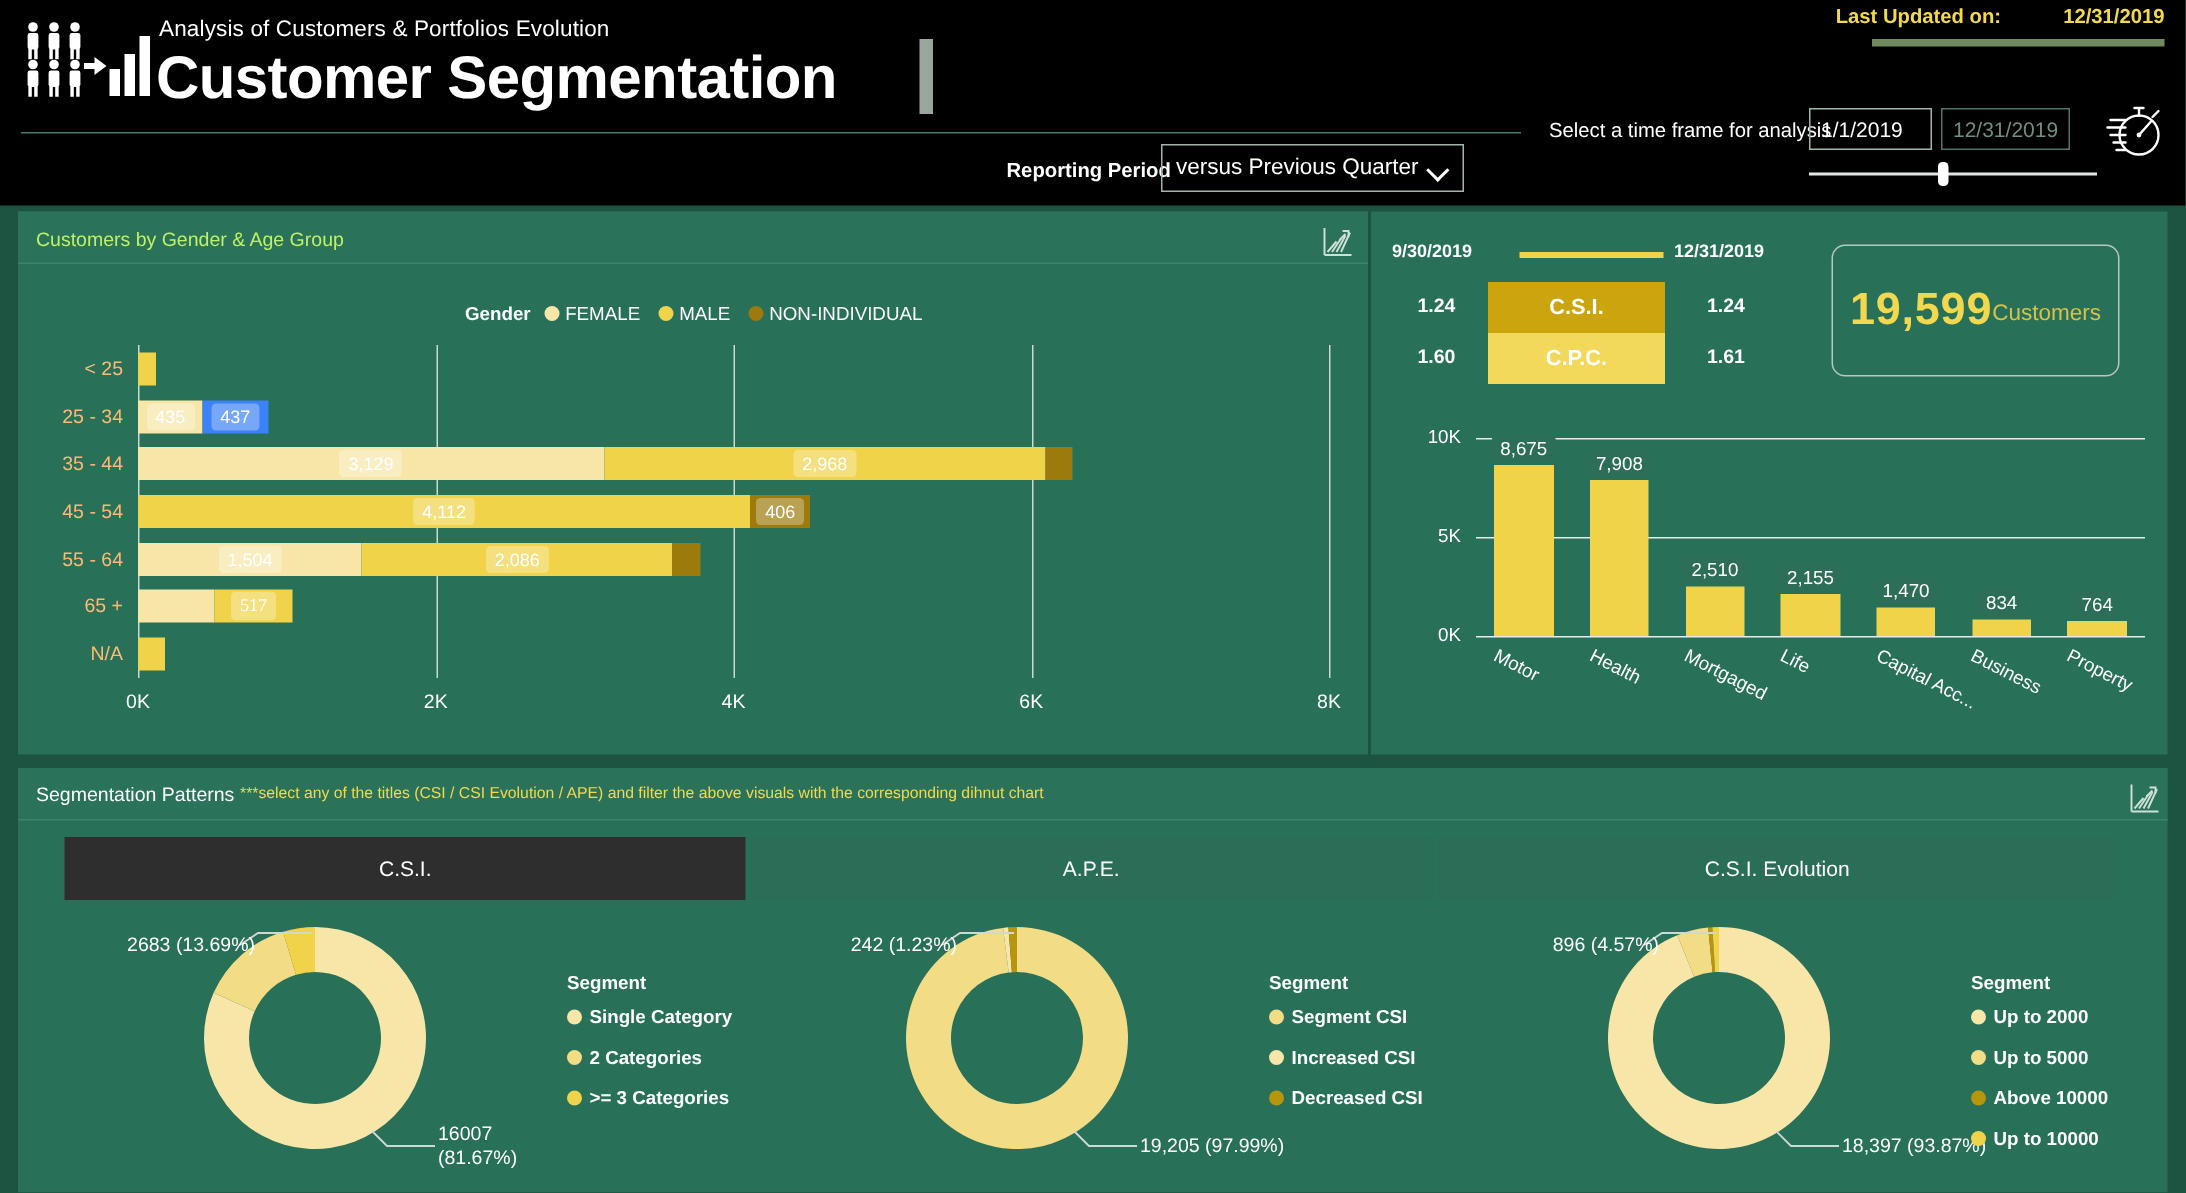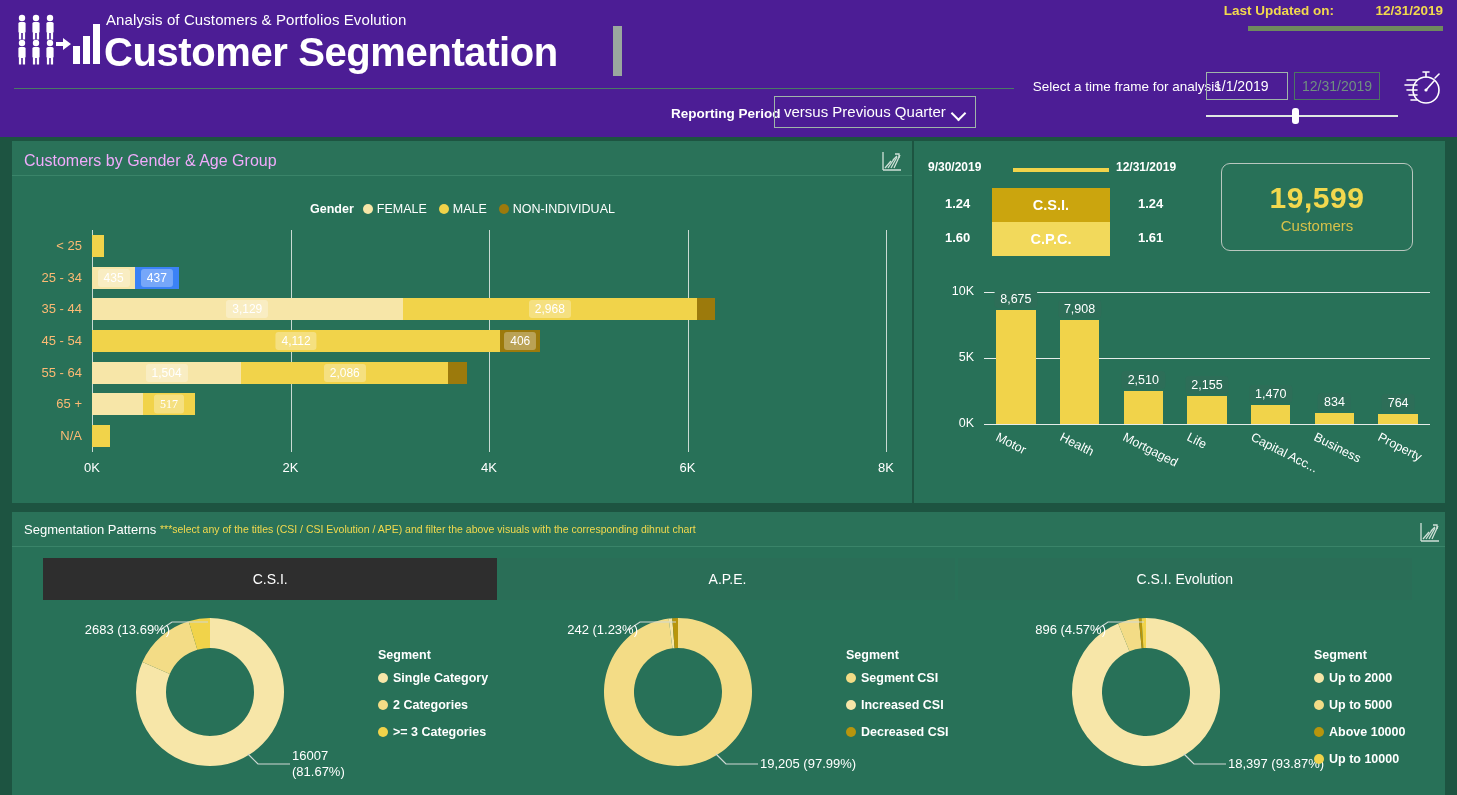--- a/index.html
+++ b/index.html
@@ -6,21 +6,21 @@
   * { box-sizing: border-box; margin: 0; padding: 0; }
   html, body {
     width: 1457px; height: 795px;
     background: #1d5441;
     font-family: "Liberation Sans", sans-serif;
     overflow: hidden;
   }
   .page { position: relative; width: 1457px; height: 795px; background: #1d5441; }
 
   
-  .header { position: absolute; left: 0; top: 0; width: 1457px; height: 137px; background: #4c1d95; }
+  .header { position: absolute; left: 0; top: 0; width: 1457px; height: 137px; background: #000000; }
   .logo { position: absolute; left: 14px; top: 14px; width: 90px; height: 52px; }
   .hdr-sub { position: absolute; left: 106px; top: 11px; font-size: 15px; color: #ffffff; letter-spacing: .1px; }
   .hdr-title { position: absolute; left: 104px; top: 30px; font-size: 40px; font-weight: bold; color: #ffffff; letter-spacing: -0.4px; }
   .hdr-bar { position: absolute; left: 613px; top: 26px; width: 9px; height: 50px; background: #9aa79f; }
   .hdr-rule { position: absolute; left: 14px; top: 88px; width: 1000px; height: 1px; background: #4a7a64; }
 
   .lastupd-label { position: absolute; right: 123px; top: 3px; font-size: 13.5px; font-weight: bold; color: #f2d94e; }
   .lastupd-date { position: absolute; right: 14px; top: 3px; font-size: 13.5px; font-weight: bold; color: #f2d94e; }
   .lastupd-underline { position: absolute; right: 14px; top: 26px; width: 195px; height: 5px; background: #6f8a5e; }
 
@@ -34,21 +34,21 @@
   .stopwatch { position: absolute; left: 1402px; top: 64px; width: 42px; height: 44px; }
 
   .rp-label { position: absolute; left: 671px; top: 106px; font-size: 13.5px; font-weight: bold; color: #ffffff; }
   .rp-select { position: absolute; left: 774px; top: 96px; width: 202px; height: 32px; border: 1px solid #9fb6a9;
                background: transparent; color: #ffffff; font-size: 15px; padding-left: 9px; line-height: 30px; }
   .rp-chev { position: absolute; right: 11px; top: 11px; width: 11px; height: 11px;
              border-right: 2px solid #ffffff; border-bottom: 2px solid #ffffff; transform: rotate(45deg); }
 
   
   .panel { position: absolute; background: #287158; }
-  .panel-title { position: absolute; font-size: 16px; color: #f0abfc; }
+  .panel-title { position: absolute; font-size: 13px; color: #bef264; }
   .focus-icon { position: absolute; width: 22px; height: 22px; }
 
   #panel-left   { left: 12px; top: 141px; width: 900px; height: 362px; }
   #panel-right  { left: 914px; top: 141px; width: 531px; height: 362px; }
   #panel-bottom { left: 12px; top: 512px; width: 1433px; height: 283px; }
 
   .panel-hdr { position: absolute; left: 0; top: 0; width: 100%; height: 35px; background: #2a7259; border-bottom: 1px solid #3a8469; }
 
   
   .legend-row { position: absolute; left: 310px; top: 202px; display: flex; align-items: center; gap: 5px; font-size: 12.5px; color: #fff; }
@@ -68,21 +68,21 @@
   
   .kpi-dates { position: absolute; left: 928px; top: 160px; width: 260px; height: 18px; }
   .kpi-date { position: absolute; font-size: 12px; font-weight: bold; color: #ffffff; }
   .kpi-line { position: absolute; left: 85px; top: 8px; width: 96px; height: 4px; background: #f1d34a; }
   .kpi-table { position: absolute; left: 992px; top: 188px; width: 118px; height: 68px; }
   .kpi-cell { position: absolute; left: 0; width: 118px; height: 34px; display: flex; align-items: center; justify-content: center;
               font-size: 14.5px; color: #ffffff; font-weight: bold; }
   .kpi-val { position: absolute; font-size: 13px; font-weight: bold; color: #ffffff; }
 
   .bigcard { position: absolute; left: 1221px; top: 163px; width: 192px; height: 88px;
-             border: 1px solid #b9c7bf; border-radius: 9px; display: flex; flex-direction: column;
+             border: 1px solid #b9c7bf; border-radius: 9px; display: flex; flex-direction: row;
              align-items: center; justify-content: center; }
   .bigcard .num { font-size: 30px; font-weight: bold; color: #f2d84e; letter-spacing: .5px; }
   .bigcard .cap { font-size: 15px; color: #d7c14a; margin-top: 2px; }
 
   
   .vbar-area { position: absolute; left: 984px; top: 292px; width: 446px; height: 132px; }
   .vbar-grid { position: absolute; left: 0; width: 446px; height: 1px; background: #e6ece9; }
   .vbar { position: absolute; bottom: 0; background: #f1d34a; }
   .vbar-lbl { position: absolute; font-size: 12.5px; color: #ffffff; background: #2d6e58; padding: 2px 6px;
               border-radius: 4px; white-space: nowrap; transform: translateX(-50%); }

